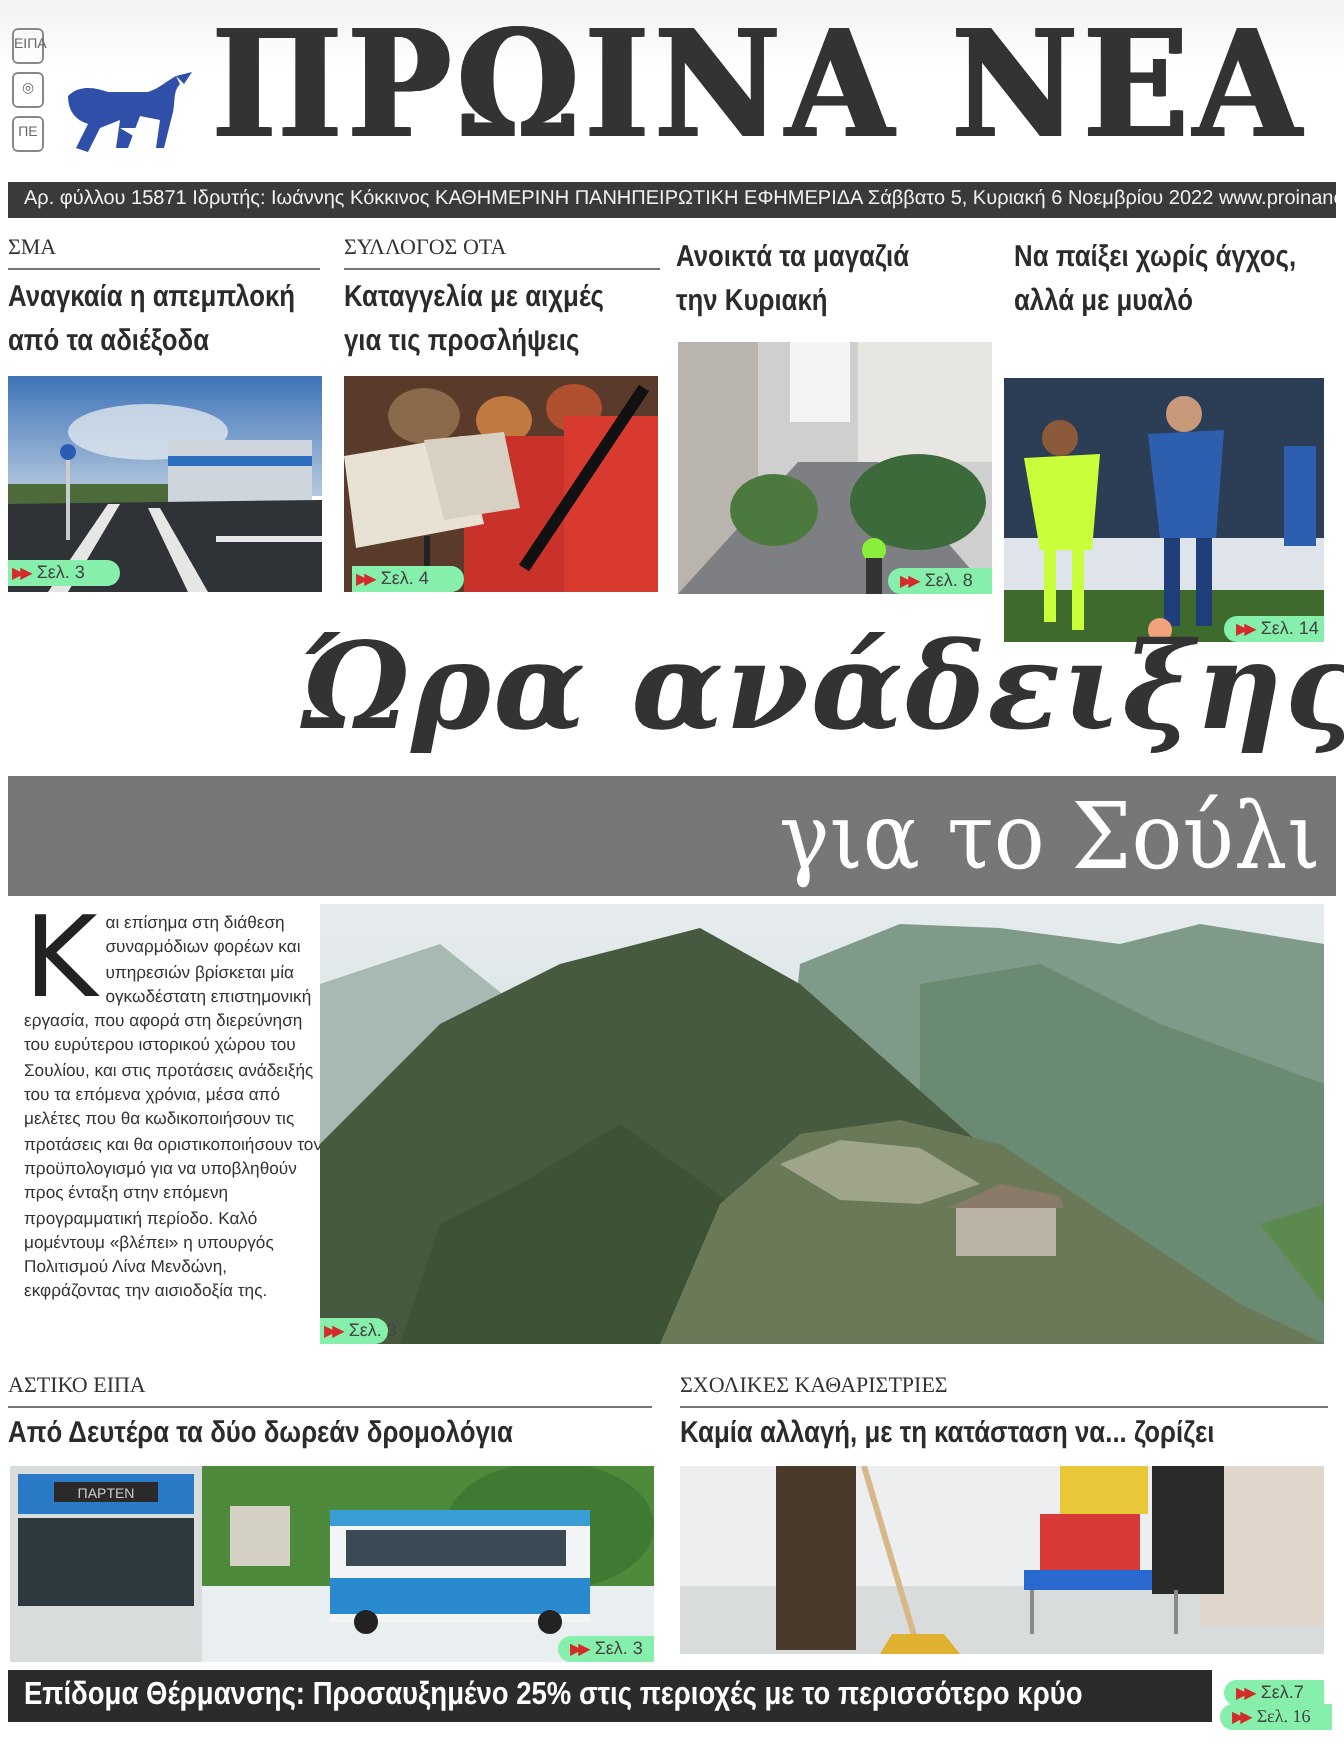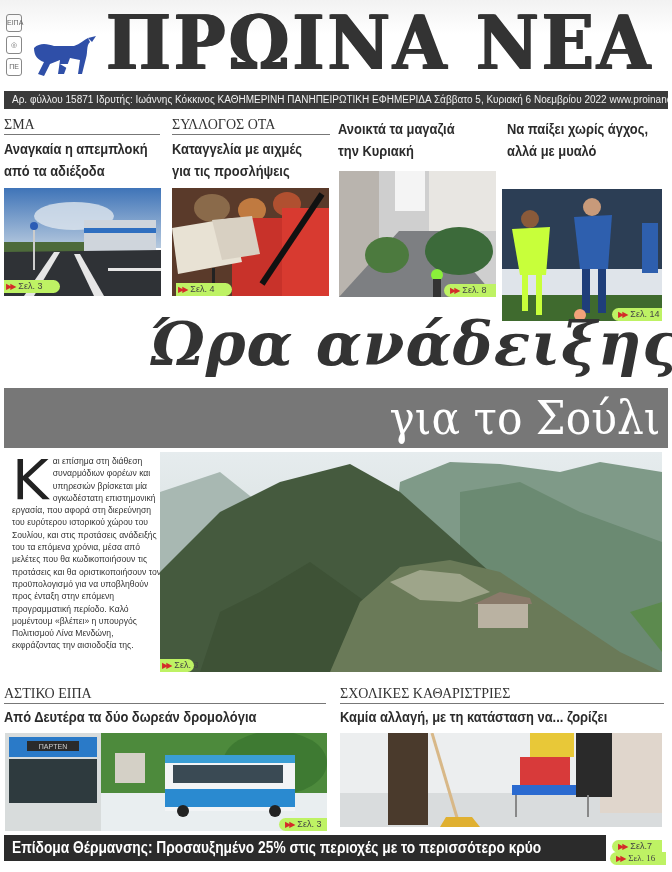--- a/index.html
+++ b/index.html
@@ -16,26 +16,26 @@
   .title { position: absolute; left: 106px; top: 2px; width: 566px; height: 82px;
     font-family: "DejaVu Serif", serif; font-weight: 900; font-size: 74px; letter-spacing: 3px;
     color: #333; line-height: 82px; white-space: nowrap; transform: scaleX(0.93); transform-origin: left center;
     text-shadow: 1px 0 #333, -1px 0 #333; }
 
   .infobar { position: absolute; left: 4px; top: 91px; width: 664px; height: 18px; background: #3a3a3a;
     color: #f0f0f0; font-size: 10px; line-height: 18px; padding-left: 8px; white-space: nowrap; overflow: hidden; }
 
   
   .story { position: absolute; }
-  .kicker { font-family: "Liberation Serif", serif; font-size: 14px; color: #333; border-bottom: 1.5px solid #777;
+  .kicker { font-family: "Liberation Serif", serif; font-size: 11px; color: #333; border-bottom: 1.5px solid #777;
     padding-bottom: 1px; line-height: 17px; white-space: nowrap; }
   .headline { font-family: "Liberation Sans Narrow", "Liberation Sans", sans-serif; font-weight: bold; font-size: 15px;
     color: #2b2b2b; line-height: 22px; transform: scaleX(0.86); transform-origin: left top; white-space: nowrap; }
   .photo { position: absolute; overflow: hidden; }
-  .page-ref { position: absolute; background: #bef264; border-radius: 0 9px 9px 0; height: 13px;
+  .page-ref { position: absolute; background: #86efac; border-radius: 0 9px 9px 0; height: 13px;
     font-size: 9px; color: #444; line-height: 13px; padding: 0 8px 0 2px; white-space: nowrap; }
   .page-ref.right { border-radius: 9px 0 0 9px; padding: 0 10px 0 6px; }
   .page-ref .arrows { color: #d42a2a; font-size: 8px; letter-spacing: -2px; margin-right: 4px; }
 
   
   .main-title { position: absolute; left: 150px; top: 306px; width: 514px; text-align: right;
     font-family: "DejaVu Serif", serif; font-weight: bold; font-style: italic; font-size: 60px; color: #333;
     line-height: 76px; white-space: nowrap; letter-spacing: 1px; }
   .sub-banner { position: absolute; left: 4px; top: 388px; width: 664px; height: 60px; background: #777777; }
   .sub-title { position: absolute; right: 8px; top: 0; font-family: "DejaVu Serif", serif; font-size: 46px;

